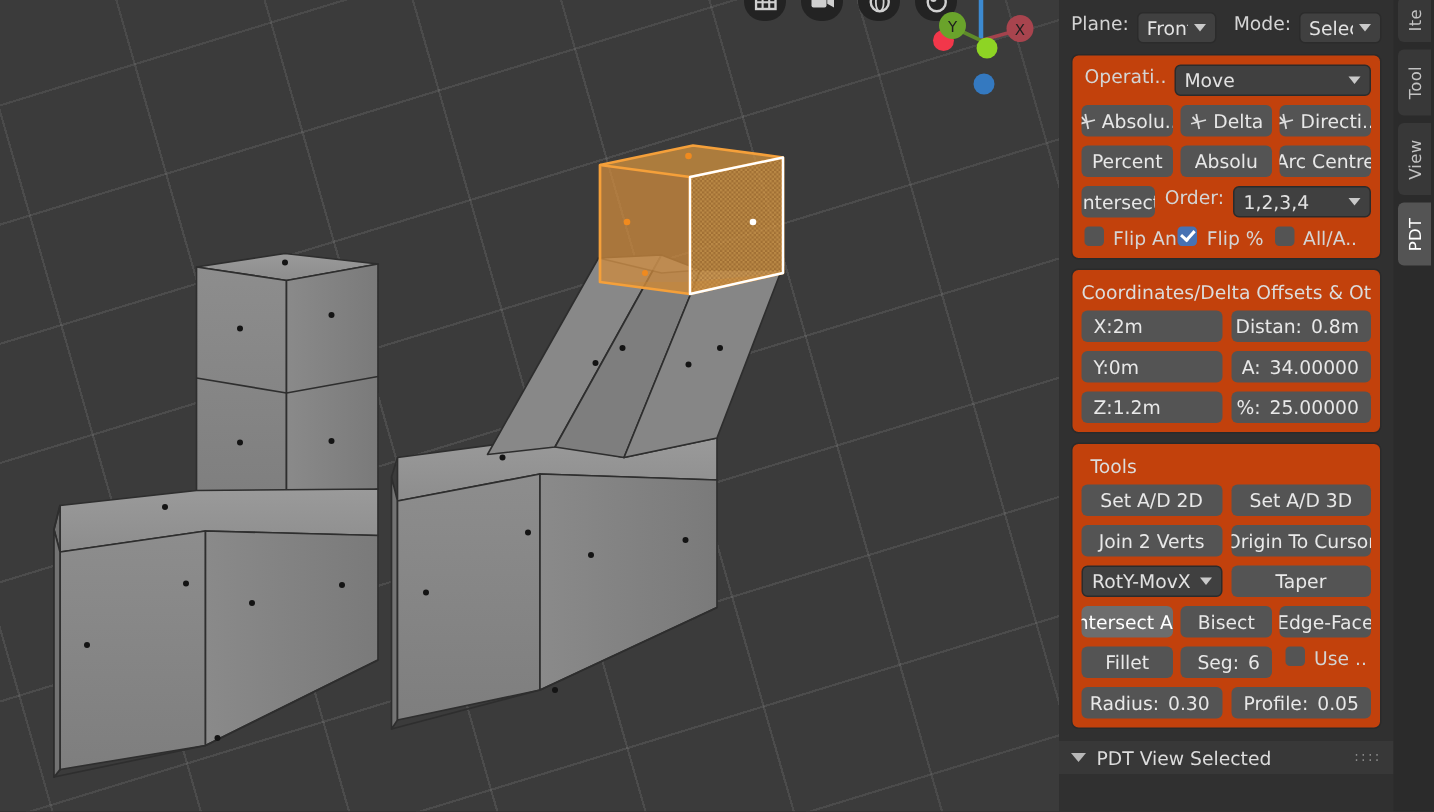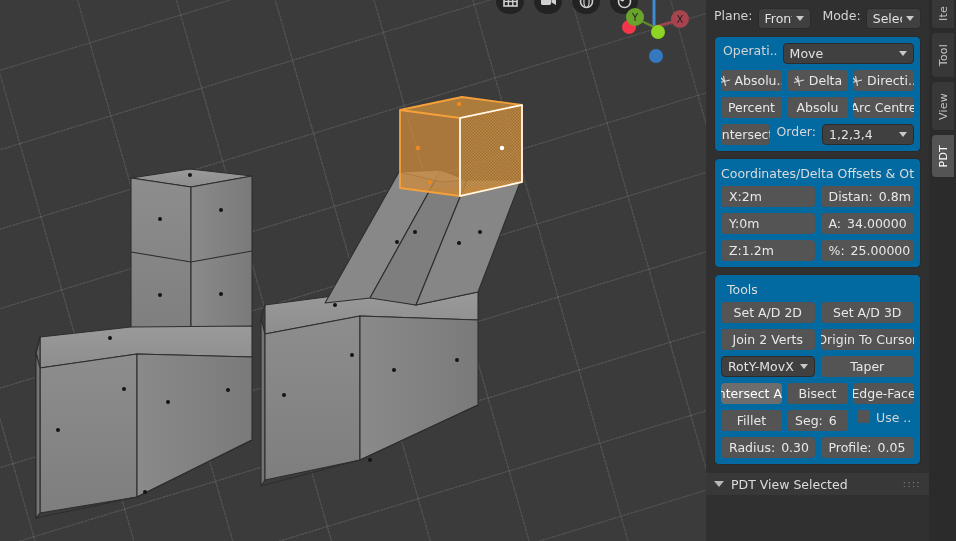--- a/index.html
+++ b/index.html
@@ -129,25 +129,25 @@
     height: 21px;
     color: #e8e8e8;
     font-size: 12.5px;
     display: flex; align-items: center;
     padding: 0 8px;
     white-space: nowrap;
     overflow: hidden;
   }
   .field .fl { flex: none; }
   .field .fv { flex: 1; text-align: left; }
-  .field.center { justify-content: flex-start; gap: 6px; }
+  .field.center { justify-content: flex-end; gap: 6px; }
   .field.center .fv { flex: none; text-align: left; }
 
   .panelbox {
-    background: #0369a1;
+    background: #c2410c;
     border: 1px solid #2a2a2a;
     border-radius: 5px;
     padding: 6px;
   }
   .panel-title {
     color: #dcdcdc; font-size: 12.5px;
     padding: 1px 4px 5px 6px;
     white-space: nowrap; overflow: hidden;
   }
   .panel-title.c { text-align: center; padding-left: 0; }
@@ -443,20 +443,34 @@
 
         <div class="row mt6" style="gap:6px;">
           <div class="btn" style="flex:1;">Intersect</div>
           <span class="lbl">Order:</span>
           <div class="dropdown" style="width:92px;">
             <span class="dd-text">1,2,3,4</span>
             <span class="caret"></span>
           </div>
         </div>
 
+        <div class="row mt6" style="gap:0;">
+          <div class="row" style="width:33.4%; gap:6px; padding-left:2px;">
+            <span class="chk"></span>
+            <span class="lbl">Flip An</span>
+          </div>
+          <div class="row" style="width:33.3%; gap:6px;">
+            <span class="chk on"></span>
+            <span class="lbl">Flip %</span>
+          </div>
+          <div class="row" style="width:33.3%; gap:6px;">
+            <span class="chk"></span>
+            <span class="lbl">All/A..</span>
+          </div>
+        </div>
       </div>
     </div>
 
     <div class="sb-pad" style="margin-top:6px;">
       <div class="panelbox">
         <div class="panel-title c">Coordinates/Delta Offsets &amp; Other Vari..</div>
         <div class="g2">
           <div class="field">
             <span class="fl">X:</span>
             <span class="fv">2m</span>

